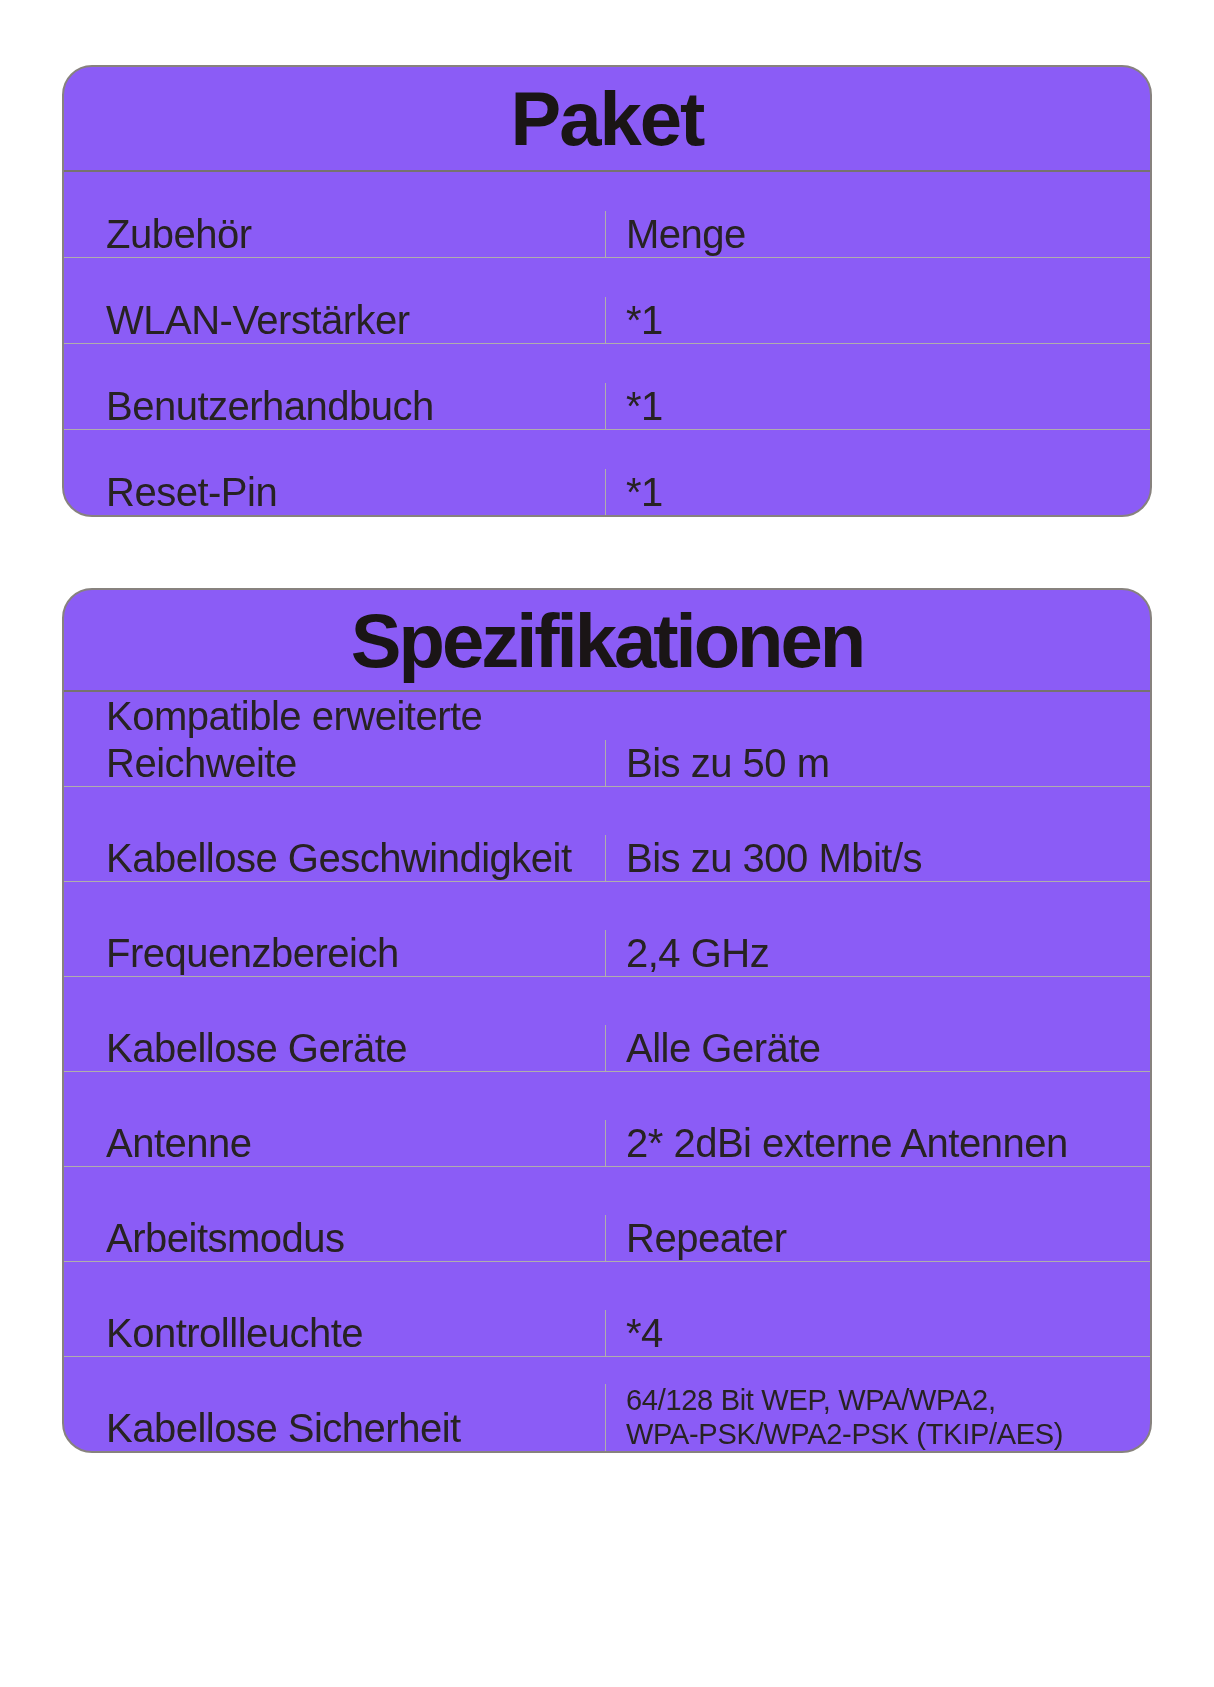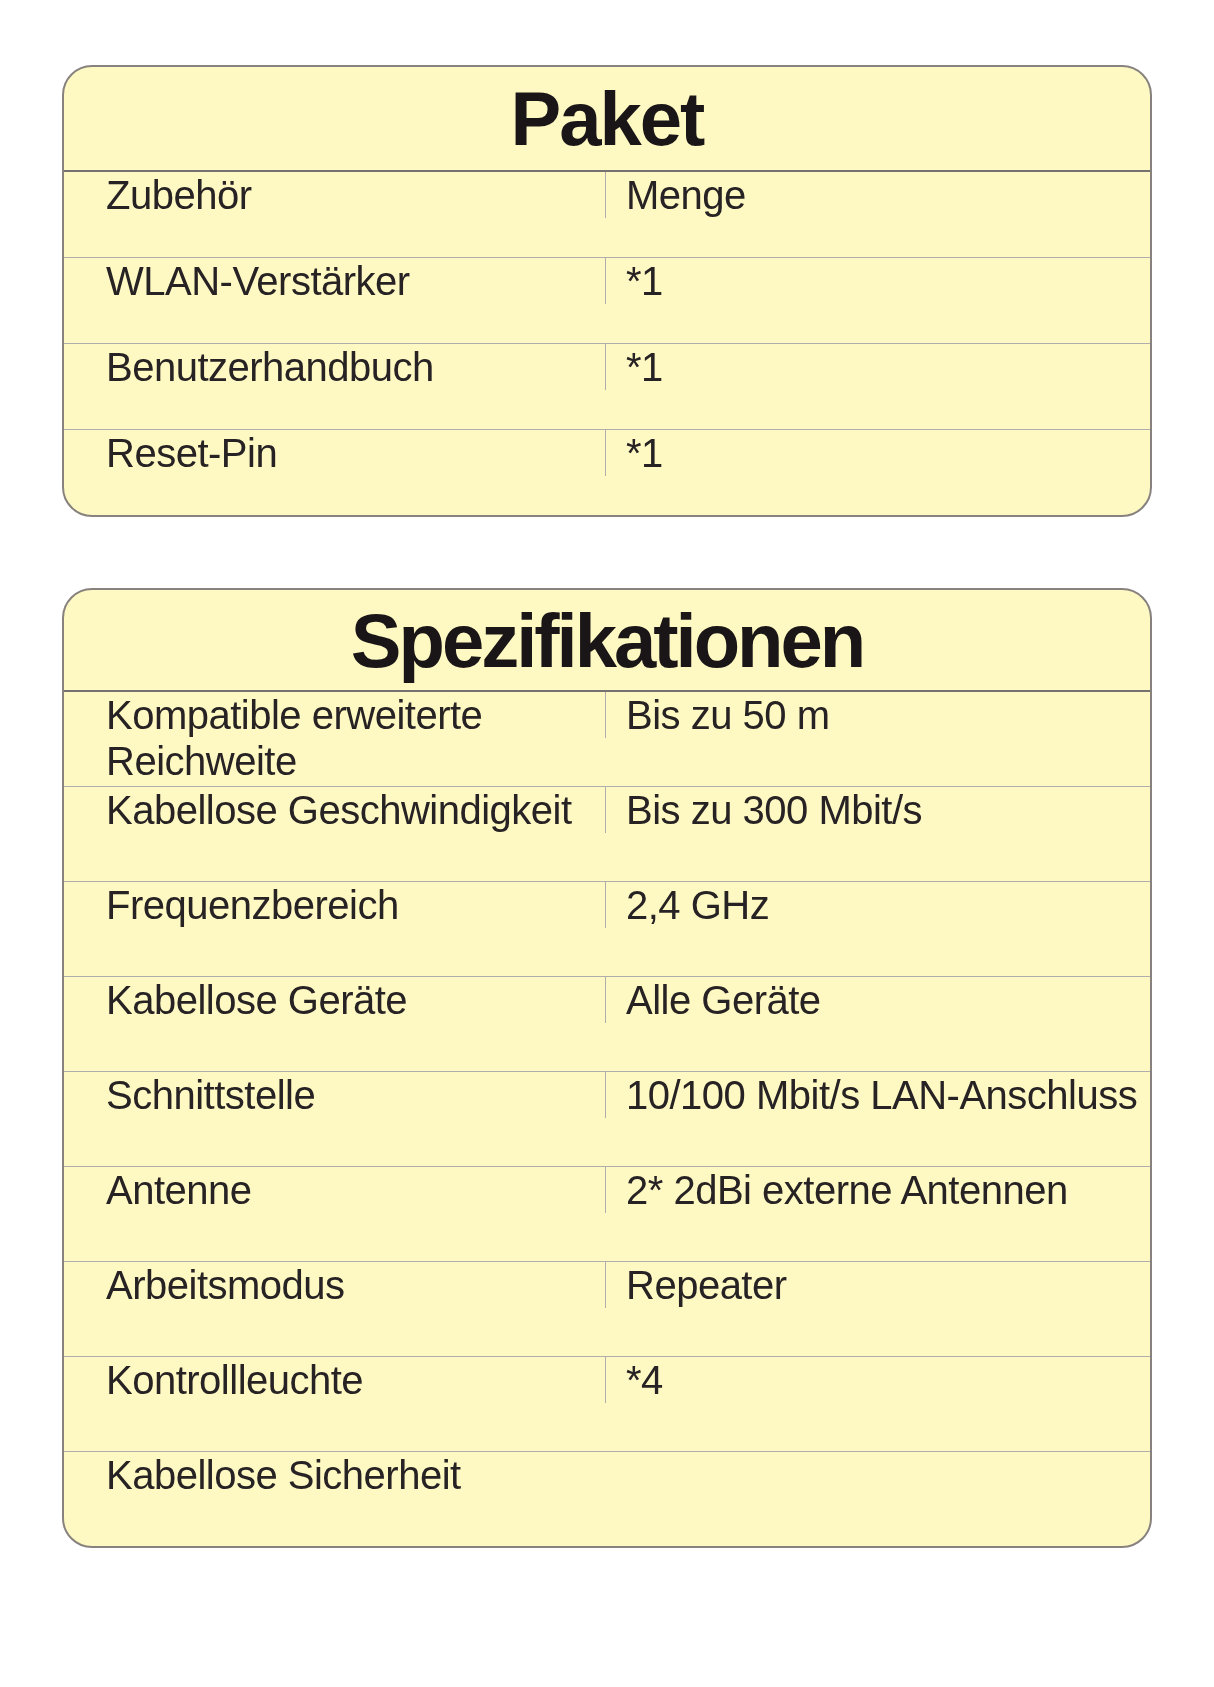--- a/index.html
+++ b/index.html
@@ -15,21 +15,21 @@
     font-family: "Liberation Sans", sans-serif;
     color: #272223;
   }
   .card {
     position: absolute;
     left: 62px;
     width: 1090px;
     box-sizing: border-box;
     border: 2px solid #87827e;
     border-radius: 30px;
-    background: #fef9c3;
+    background: #8b5cf6;
     overflow: hidden;
   }
   .card-package { top: 65px; }
   .card-spec    { top: 588px; }
 
   .card-title {
     height: 103px;
     display: flex;
     align-items: center;
     justify-content: center;
@@ -39,21 +39,21 @@
     color: #1a1516;
     border-bottom: 2px solid #76726f;
   }
   .card-spec .card-title {
     height: 100px;
     letter-spacing: -3px;
   }
 
   .trow {
     display: flex;
-    align-items: flex-start;
+    align-items: flex-end;
     height: 85px;
   }
   .card-spec .trow { height: 94px; }
   .trow + .trow { border-top: 1px solid #b0aeac; }
 
   .cell {
     display: flex;
     align-items: center;
     box-sizing: border-box;
     font-size: 40px;
@@ -118,33 +118,31 @@
     </div>
     <div class="trow">
       <div class="cell cell-left">Frequenzbereich</div>
       <div class="cell cell-right">2,4 GHz</div>
     </div>
     <div class="trow">
       <div class="cell cell-left">Kabellose Geräte</div>
       <div class="cell cell-right">Alle Geräte</div>
     </div>
     <div class="trow">
-      <div class="cell cell-left">Schnittstelle</div>
-      <div class="cell cell-right">10/100 Mbit/s LAN-Anschluss</div>
-    </div>
-    <div class="trow">
       <div class="cell cell-left">Antenne</div>
       <div class="cell cell-right">2* 2dBi externe Antennen</div>
     </div>
     <div class="trow">
       <div class="cell cell-left">Arbeitsmodus</div>
       <div class="cell cell-right">Repeater</div>
     </div>
     <div class="trow">
       <div class="cell cell-left">Kontrollleuchte</div>
       <div class="cell cell-right">*4</div>
     </div>
     <div class="trow">
       <div class="cell cell-left">Kabellose Sicherheit</div>
+      <div class="cell cell-right small">64/128 Bit WEP, WPA/WPA2,
+WPA-PSK/WPA2-PSK (TKIP/AES)</div>
     </div>
   </section>
 
 </div>
 
 </body></html>

